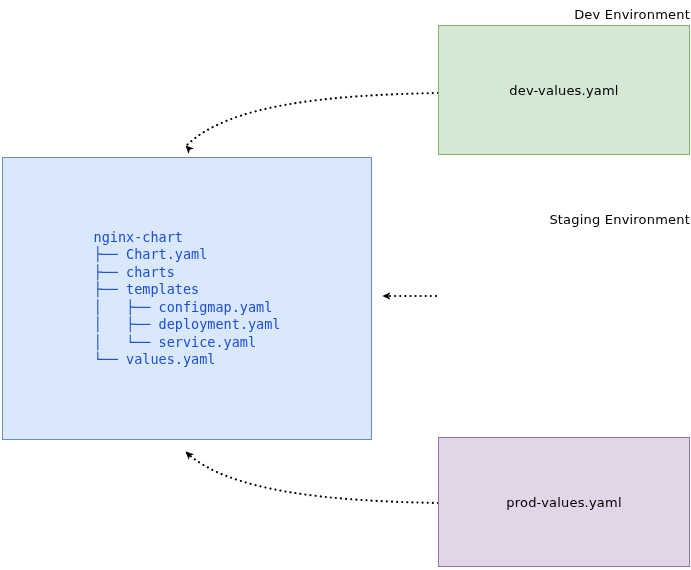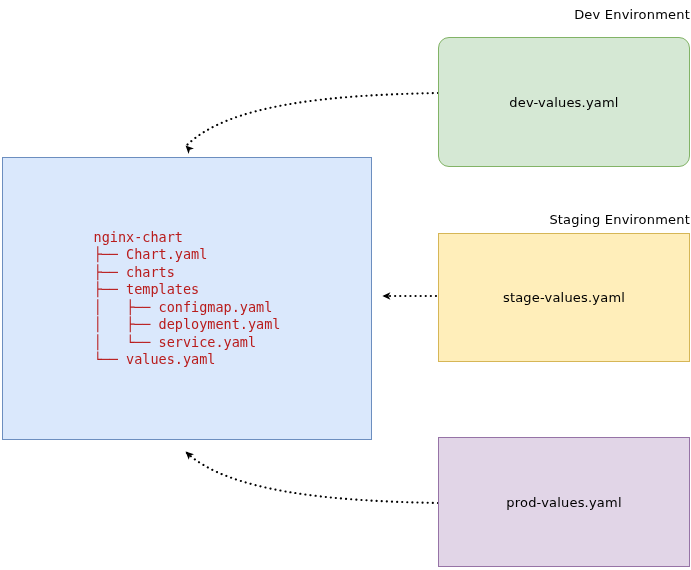--- a/index.html
+++ b/index.html
@@ -68,34 +68,33 @@
     background: #dae8fc;
     border-color: #6c8ebf;
     align-items: center;
     justify-content: center;
   }
 
   .tree-text {
     font-family: "DejaVu Sans Mono", "Liberation Mono", monospace;
     font-size: 13.5px;
     line-height: 17.5px;
-    color: #b91c1c;
+    color: #1d4ed8;
     white-space: pre;
     text-align: left;
     margin: 0;
   }
 
   #node-dev {
     left: 438px;
-    top: 37px;
+    top: 25px;
     width: 252px;
     height: 130px;
     background: #d5e8d4;
     border-color: #82b366;
-    border-radius: 11px;
   }
 
   #node-stage {
     left: 438px;
     top: 233px;
     width: 252px;
     height: 129px;
     background: #ffeeba;
     border-color: #d6b656;
   }
@@ -169,21 +168,18 @@
 │   ├── configmap.yaml
 │   ├── deployment.yaml
 │   └── service.yaml
 └── values.yaml</pre>
   </div>
 
   <div class="node" id="node-dev">
     <span class="node-label">dev-values.yaml</span>
   </div>
 
-  <div class="node" id="node-stage">
-    <span class="node-label">stage-values.yaml</span>
-  </div>
 
   <div class="node" id="node-prod">
     <span class="node-label">prod-values.yaml</span>
   </div>
 
 </div>
 
 </body></html>

